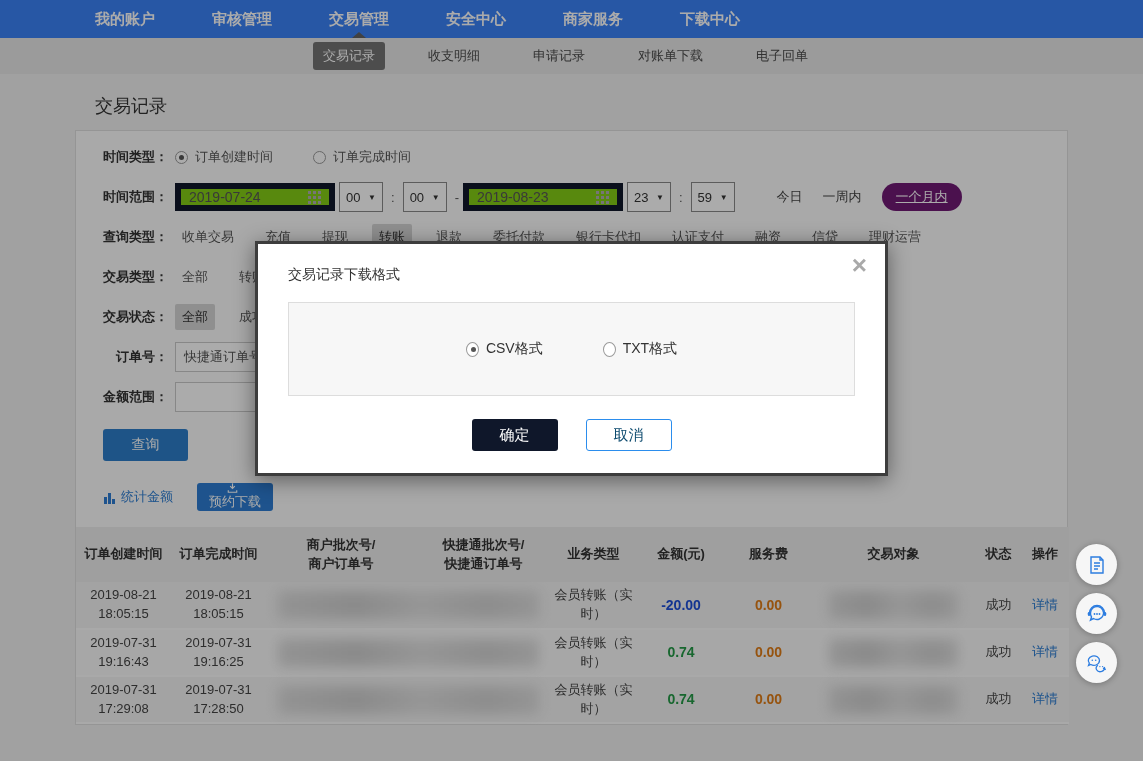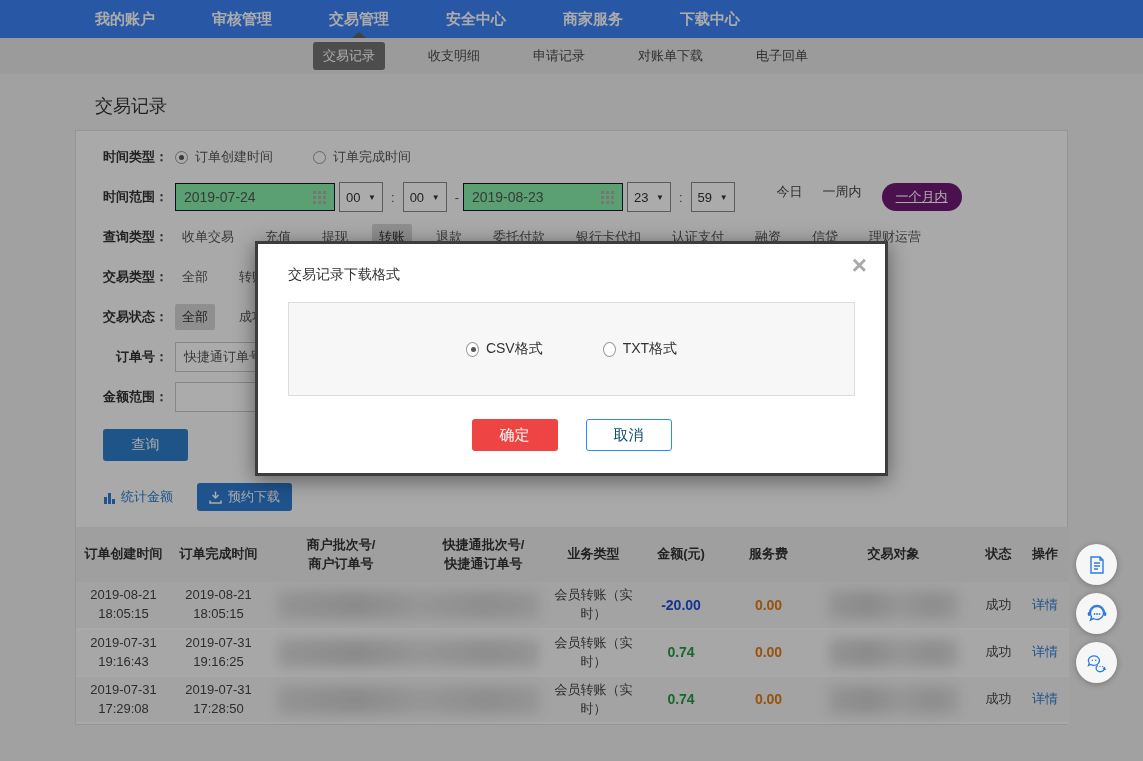--- a/index.html
+++ b/index.html
@@ -25,43 +25,43 @@
 
   .form-row { height:40px; display:flex; align-items:center; font-size:13px; color:#555; }
   .flabel { width:92px; text-align:right; font-weight:bold; color:#333; flex:0 0 92px; }
   .fbody { display:flex; align-items:center; margin-left:7px; }
 
   .radio { width:13px; height:13px; border-radius:50%; border:1px solid #9a9a9a; background:#fff; display:inline-block; position:relative; flex:0 0 13px; cursor:pointer; }
   .radio.checked::after { content:""; position:absolute; left:3px; top:3px; width:5px; height:5px; border-radius:50%; background:#555; }
   .radio-label { margin:0 0 0 7px; color:#555; }
   .radio-group { display:flex; align-items:center; margin-right:40px; }
 
-  .date-input { width:160px; height:28px; background:#86efac; border:1px solid #0f172a; display:flex; align-items:center; padding:0 8px; color:#555; font-size:14px; cursor:text; }
+  .date-input { width:160px; height:28px; background:#84cc16; border:6px solid #0f172a; display:flex; align-items:center; padding:0 8px; color:#555; font-size:14px; cursor:text; }
   .date-input .cal { margin-left:auto; display:flex; }
   .tsel { width:44px; height:30px; background:#fff; border:1px solid #8a8a8a; display:flex; align-items:center; justify-content:space-between; padding:0 6px; color:#333; font-size:13px; margin:0 4px; cursor:pointer; }
   .tsel .caret { font-size:8px; color:#333; }
   .sep { margin:0 4px; color:#555; }
-  .quick { display:flex; margin-left:38px; }
+  .quick { display:flex; align-items:center; margin-left:38px; }
   .quick .q-link { color:#444; margin-right:20px; cursor:pointer; }
   .quick .q-pill { background:#701a75; color:#fff; padding:5px 14px; border-radius:15px; cursor:pointer;text-decoration:underline; }
 
   .opt-list { display:flex; align-items:flex-end; }
   .opt { color:#555; margin-right:17px; cursor:pointer; padding:4px 7px; }
   .opt.selected { background:#d6d6d6; color:#333; border-radius:2px; }
 
   .text-input { height:30px; background:#fff; border:1px solid #c9c9c9; color:#555; font-size:13px; padding:0 8px; line-height:28px; }
   .order-input { width:170px; }
   .amount-input { width:170px; }
 
   .btn-search { margin:12px 0 0 27px; width:85px; height:32px; background:#2e7ec9; color:#fff; border:none; border-radius:3px; font-size:14px; font-family:inherit; cursor:pointer; }
 
   .toolbar { margin:22px 0 0 27px; display:flex; align-items:center; }
   .stats-link { display:flex; align-items:center; color:#2d7dd2; font-size:13px; cursor:pointer; margin-right:24px; }
   .stats-link svg { margin-right:5px; }
-  .btn-download { height:28px; background:#2d7dd2; color:#fff; border:none; border-radius:3px; font-size:13px; font-family:inherit; display:flex; align-items:center; padding:0 12px; cursor:pointer; }
+  .btn-download { height:28px; background:#2d7dd2; color:#fff; border:none; border-radius:3px; font-size:13px; font-family:inherit; display:flex; align-items:center; padding:0 12px; cursor:pointer;flex-direction:column; }
   .btn-download svg { margin-right:6px; }
 
   
   table { width:100%; border-collapse:collapse; table-layout:fixed; margin-top:16px; }
   thead th { background:#eee; height:55px; font-size:13px; color:#333; font-weight:bold; line-height:1.45; text-align:center; }
   tbody td { height:47px; text-align:center; font-size:13px; color:#444; line-height:1.45; }
   tbody tr:nth-child(odd) td { background:#f3f3f3; }
   tbody tr:nth-child(even) td { background:#fafafa; }
   tbody tr td { border-bottom:2px solid #fcfcfc; }
   .blur-blob { height:28px; margin:0 12px; border-radius:4px; filter:blur(6px);
@@ -74,21 +74,21 @@
   .overlay { position:absolute; inset:0; background:rgba(0,0,0,0.33); z-index:20; }
   .modal { position:absolute; left:255px; top:241px; width:633px; height:235px; background:#fff; border:3px solid #3d3d3d; z-index:30; box-shadow:0 4px 20px rgba(0,0,0,0.45); }
   .modal-title { position:absolute; left:30px; top:22px; font-size:14px; color:#333; }
   .modal-close { position:absolute; right:18px; top:8px; font-size:26px; color:#a9a9a9; cursor:pointer; line-height:1; font-weight:bold; }
   .modal-box { position:absolute; left:30px; right:30px; top:58px; height:94px; background:#f7f7f7; border:1px solid #ddd; display:flex; align-items:center; justify-content:center; }
   .modal-box .radio-group { margin:0 30px;text-align:center; }
   .modal-box .radio { width:15px; height:15px; }
   .modal-box .radio.checked::after { left:4px; top:4px; }
   .modal-box .radio-label { font-size:14px; color:#333; }
   .modal-btns { position:absolute; left:0; right:0; bottom:22px; display:flex; justify-content:center; }
-  .btn-confirm { width:86px; height:32px; background:#ef4444; color:#fff; border:none; border-radius:3px; font-size:15px; font-family:Liberation Mono, monospace; cursor:pointer; margin-right:28px; }
+  .btn-confirm { width:86px; height:32px; background:#0f172a; color:#fff; border:none; border-radius:3px; font-size:15px; font-family:Liberation Mono, monospace; cursor:pointer; margin-right:28px; }
   .btn-cancel { width:86px; height:32px; background:#fff; color:#0c4a6e; border:1px solid #2b8ded; border-radius:3px; font-size:15px; font-family:inherit; cursor:pointer; }
 
   
   .float-stack { position:absolute; right:26px; top:544px; z-index:40; }
   .float-btn { width:41px; height:41px; border-radius:50%; background:#f6f6f6; box-shadow:0 1px 6px rgba(0,0,0,0.28); display:flex; align-items:center; justify-content:center; margin-bottom:8px; cursor:pointer; }
 </style>
 </head>
 <body>
 
 <div class="page">

